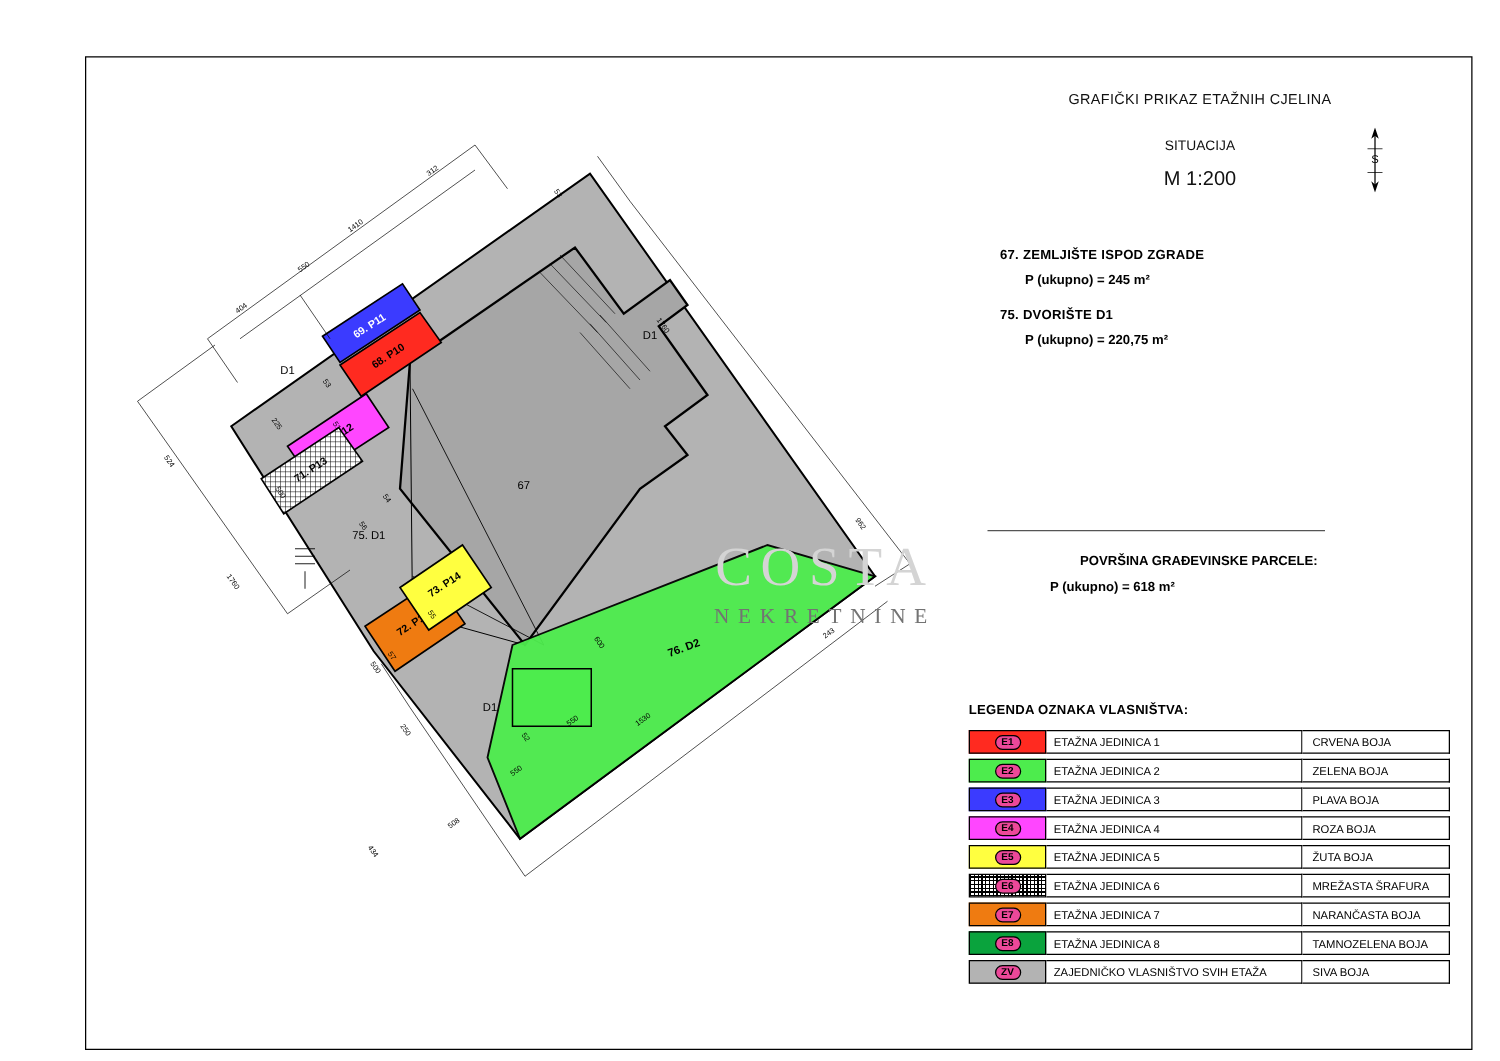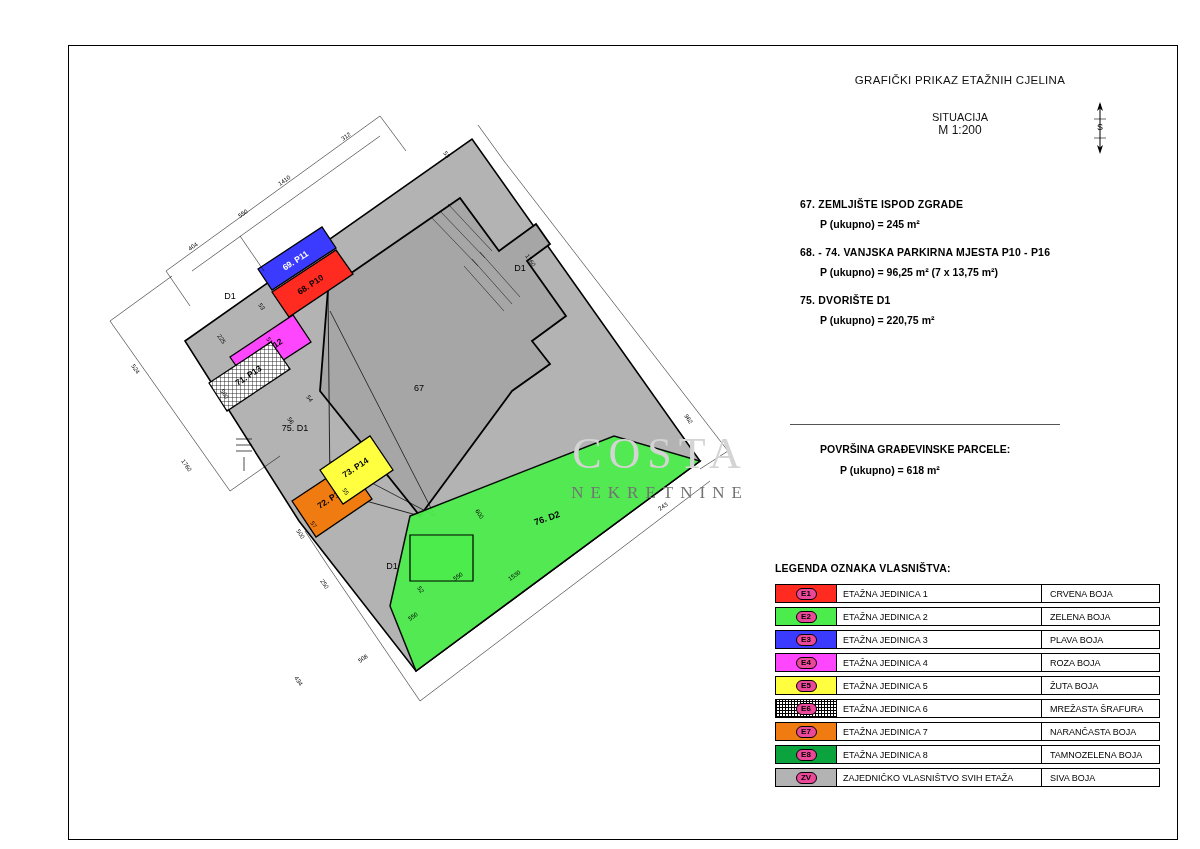--- a/index.html
+++ b/index.html
@@ -42,21 +42,22 @@
     font-size: 11.5px;
     letter-spacing: .3px;
     color: #111;
   }
   .title-sub {
     font-size: 11px;
     margin-top: 25px;
     color: #111;
   }
   .title-scale {
-    font-size: 12px;
+    font-size: 16px;
+    margin-top: 12px;
     color: #111;
   }
   .north {
     position: absolute;
     left: 1085px;
     top: 86px;
     width: 30px;
     height: 50px;
   }
   .north svg { display:block; }
@@ -89,20 +90,21 @@
   }
   .parcel {
     position: absolute;
     left: 820px;
     top: 427px;
     width: 320px;
   }
   .parcel .hdr {
     font-size: 10.5px;
     font-weight: bold;
+    margin-left: 44px;
   }
   .parcel .sub {
     font-size: 10.5px;
     font-weight: bold;
     margin-top: 9px;
     margin-left: 20px;
   }
 
   
   .legend-title {
@@ -228,24 +230,20 @@
       <text x="15" y="28" font-size="9" font-family="Liberation Sans, sans-serif" text-anchor="middle" fill="#000">S</text>
       <line x1="9" y1="17" x2="21" y2="17" stroke="#000" stroke-width="0.6"></line>
       <line x1="9" y1="36" x2="21" y2="36" stroke="#000" stroke-width="0.6"></line>
     </svg>
   </div>
 
   <div class="legend-notes">
     <div class="note">
       <div class="hdr">67. ZEMLJIŠTE ISPOD ZGRADE</div>
       <div class="sub">P (ukupno) = 245 m²</div>
-    </div>
-    <div class="note">
-      <div class="hdr">68. - 74. VANJSKA PARKIRNA MJESTA P10 - P16</div>
-      <div class="sub">P (ukupno) = 96,25 m²   (7 x 13,75 m²)</div>
     </div>
     <div class="note">
       <div class="hdr">75. DVORIŠTE D1</div>
       <div class="sub">P (ukupno) = 220,75 m²</div>
     </div>
   </div>
 
   <div class="divider"></div>
 
   <div class="parcel">

